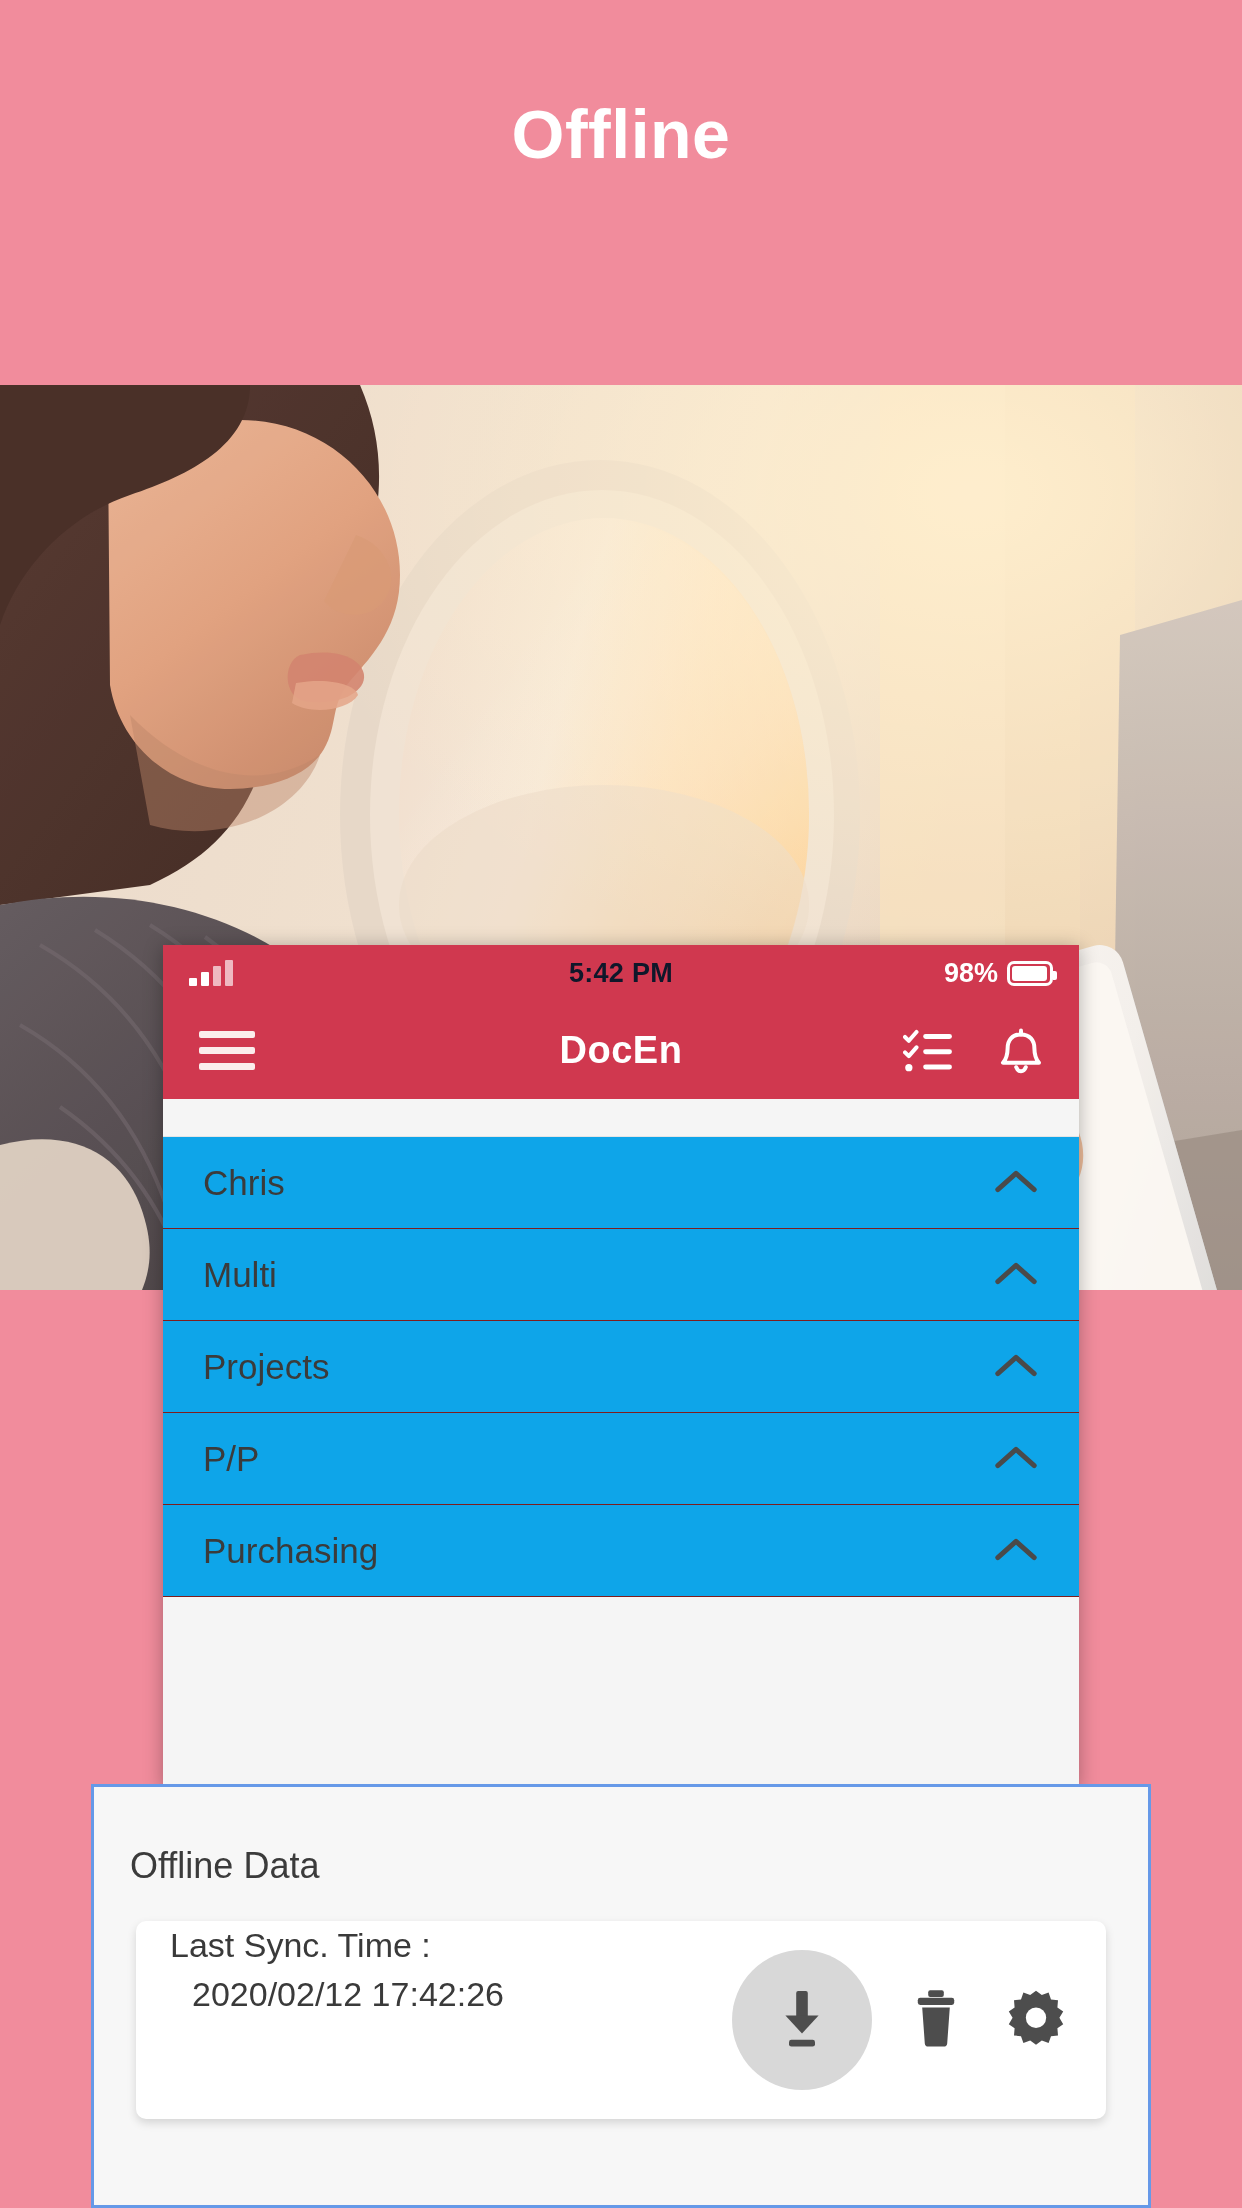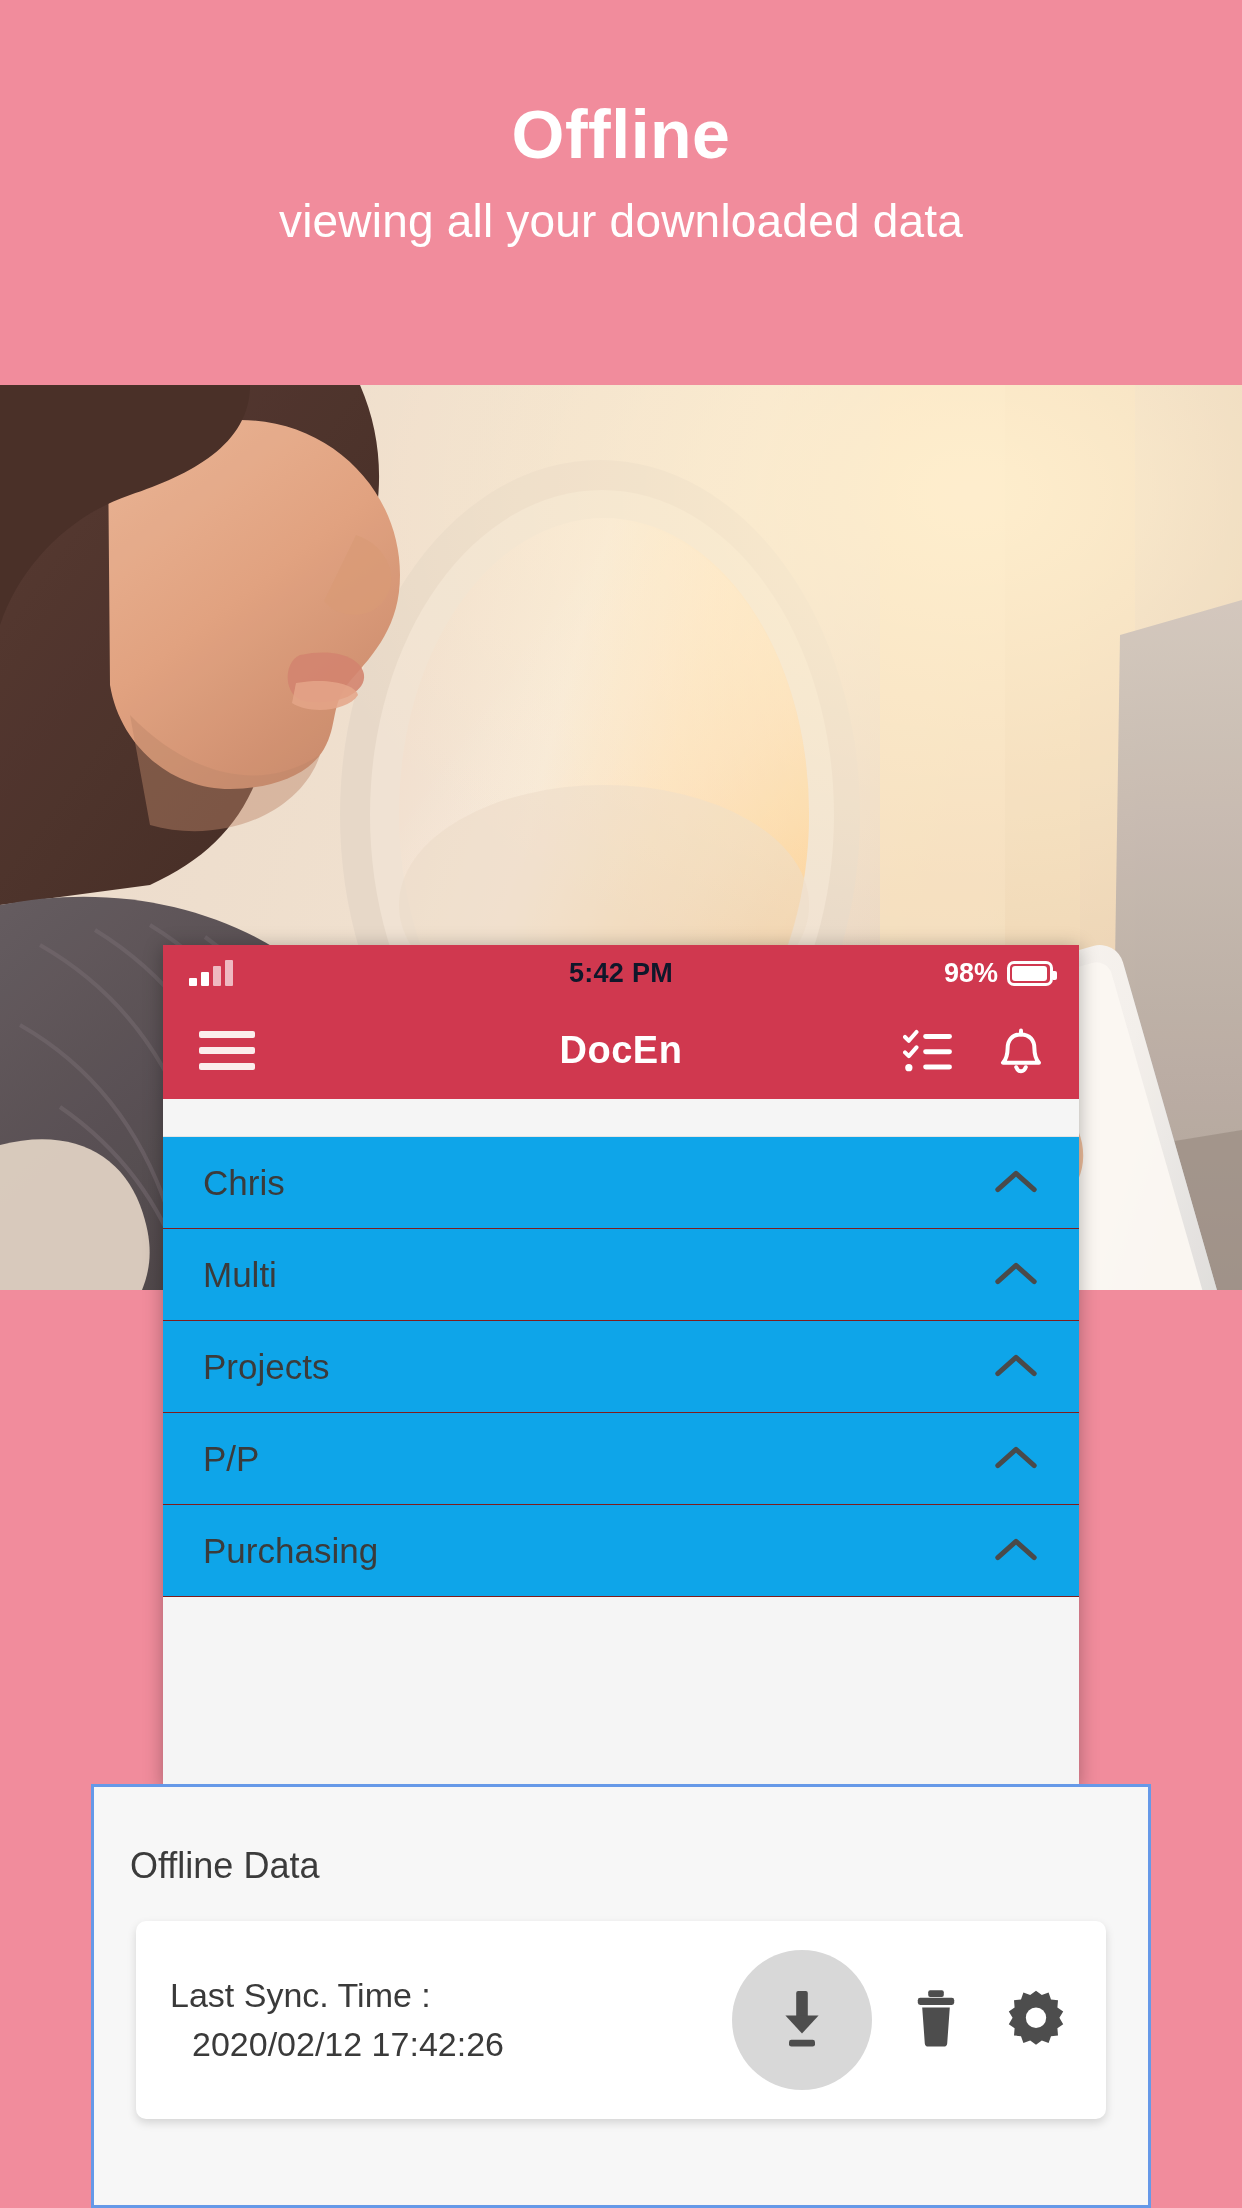--- a/index.html
+++ b/index.html
@@ -104,21 +104,21 @@
     background:#F7F7F7; border:3px solid #6699E8;
     overflow:hidden;
   }
   .offline-title {
     font-size:36px; font-weight:normal; color:#3B3B3B;
     padding:58px 0 0 36px;
   }
   .sync-card {
     margin:34px 42px 0 42px; height:198px; background:#FFFFFF;
     border-radius:10px; box-shadow:0 4px 10px rgba(0,0,0,0.14);
-    display:flex; align-items:center; padding:0 34px;
+    display:flex; padding:0 34px;
     position:relative;
   }
   .sync-text { font-size:34px; color:#3A3A3A; line-height:1.45; }
   .sync-text .l2 { padding-left:22px; display:block; }
   .sync-actions {
     margin-left:auto; display:flex; align-items:center; gap:28px;
     position:relative;
   }
   .dl-circle {
     width:140px; height:140px; border-radius:50%;
@@ -126,21 +126,20 @@
   }
   .icon-btn { display:flex; align-items:center; justify-content:center; width:72px; height:72px; }
 </style>
 </head>
 <body>
 
 <div id="root">
 
   <div class="promo">
     <div class="promo-title">Offline</div>
-    <div class="promo-sub">viewing all your downloaded data</div>
   </div>
 
   <div class="photo">
     <svg viewBox="0 0 1242 905" preserveAspectRatio="xMidYMid slice" aria-hidden="true">
       <defs>
         <linearGradient id="sky" x1="0" y1="0" x2="1" y2="0.4">
           <stop offset="0%" stop-color="#efe0d4"></stop>
           <stop offset="45%" stop-color="#f6ece1"></stop>
           <stop offset="72%" stop-color="#fbe3c4"></stop>
           <stop offset="100%" stop-color="#f7d9b4"></stop>

